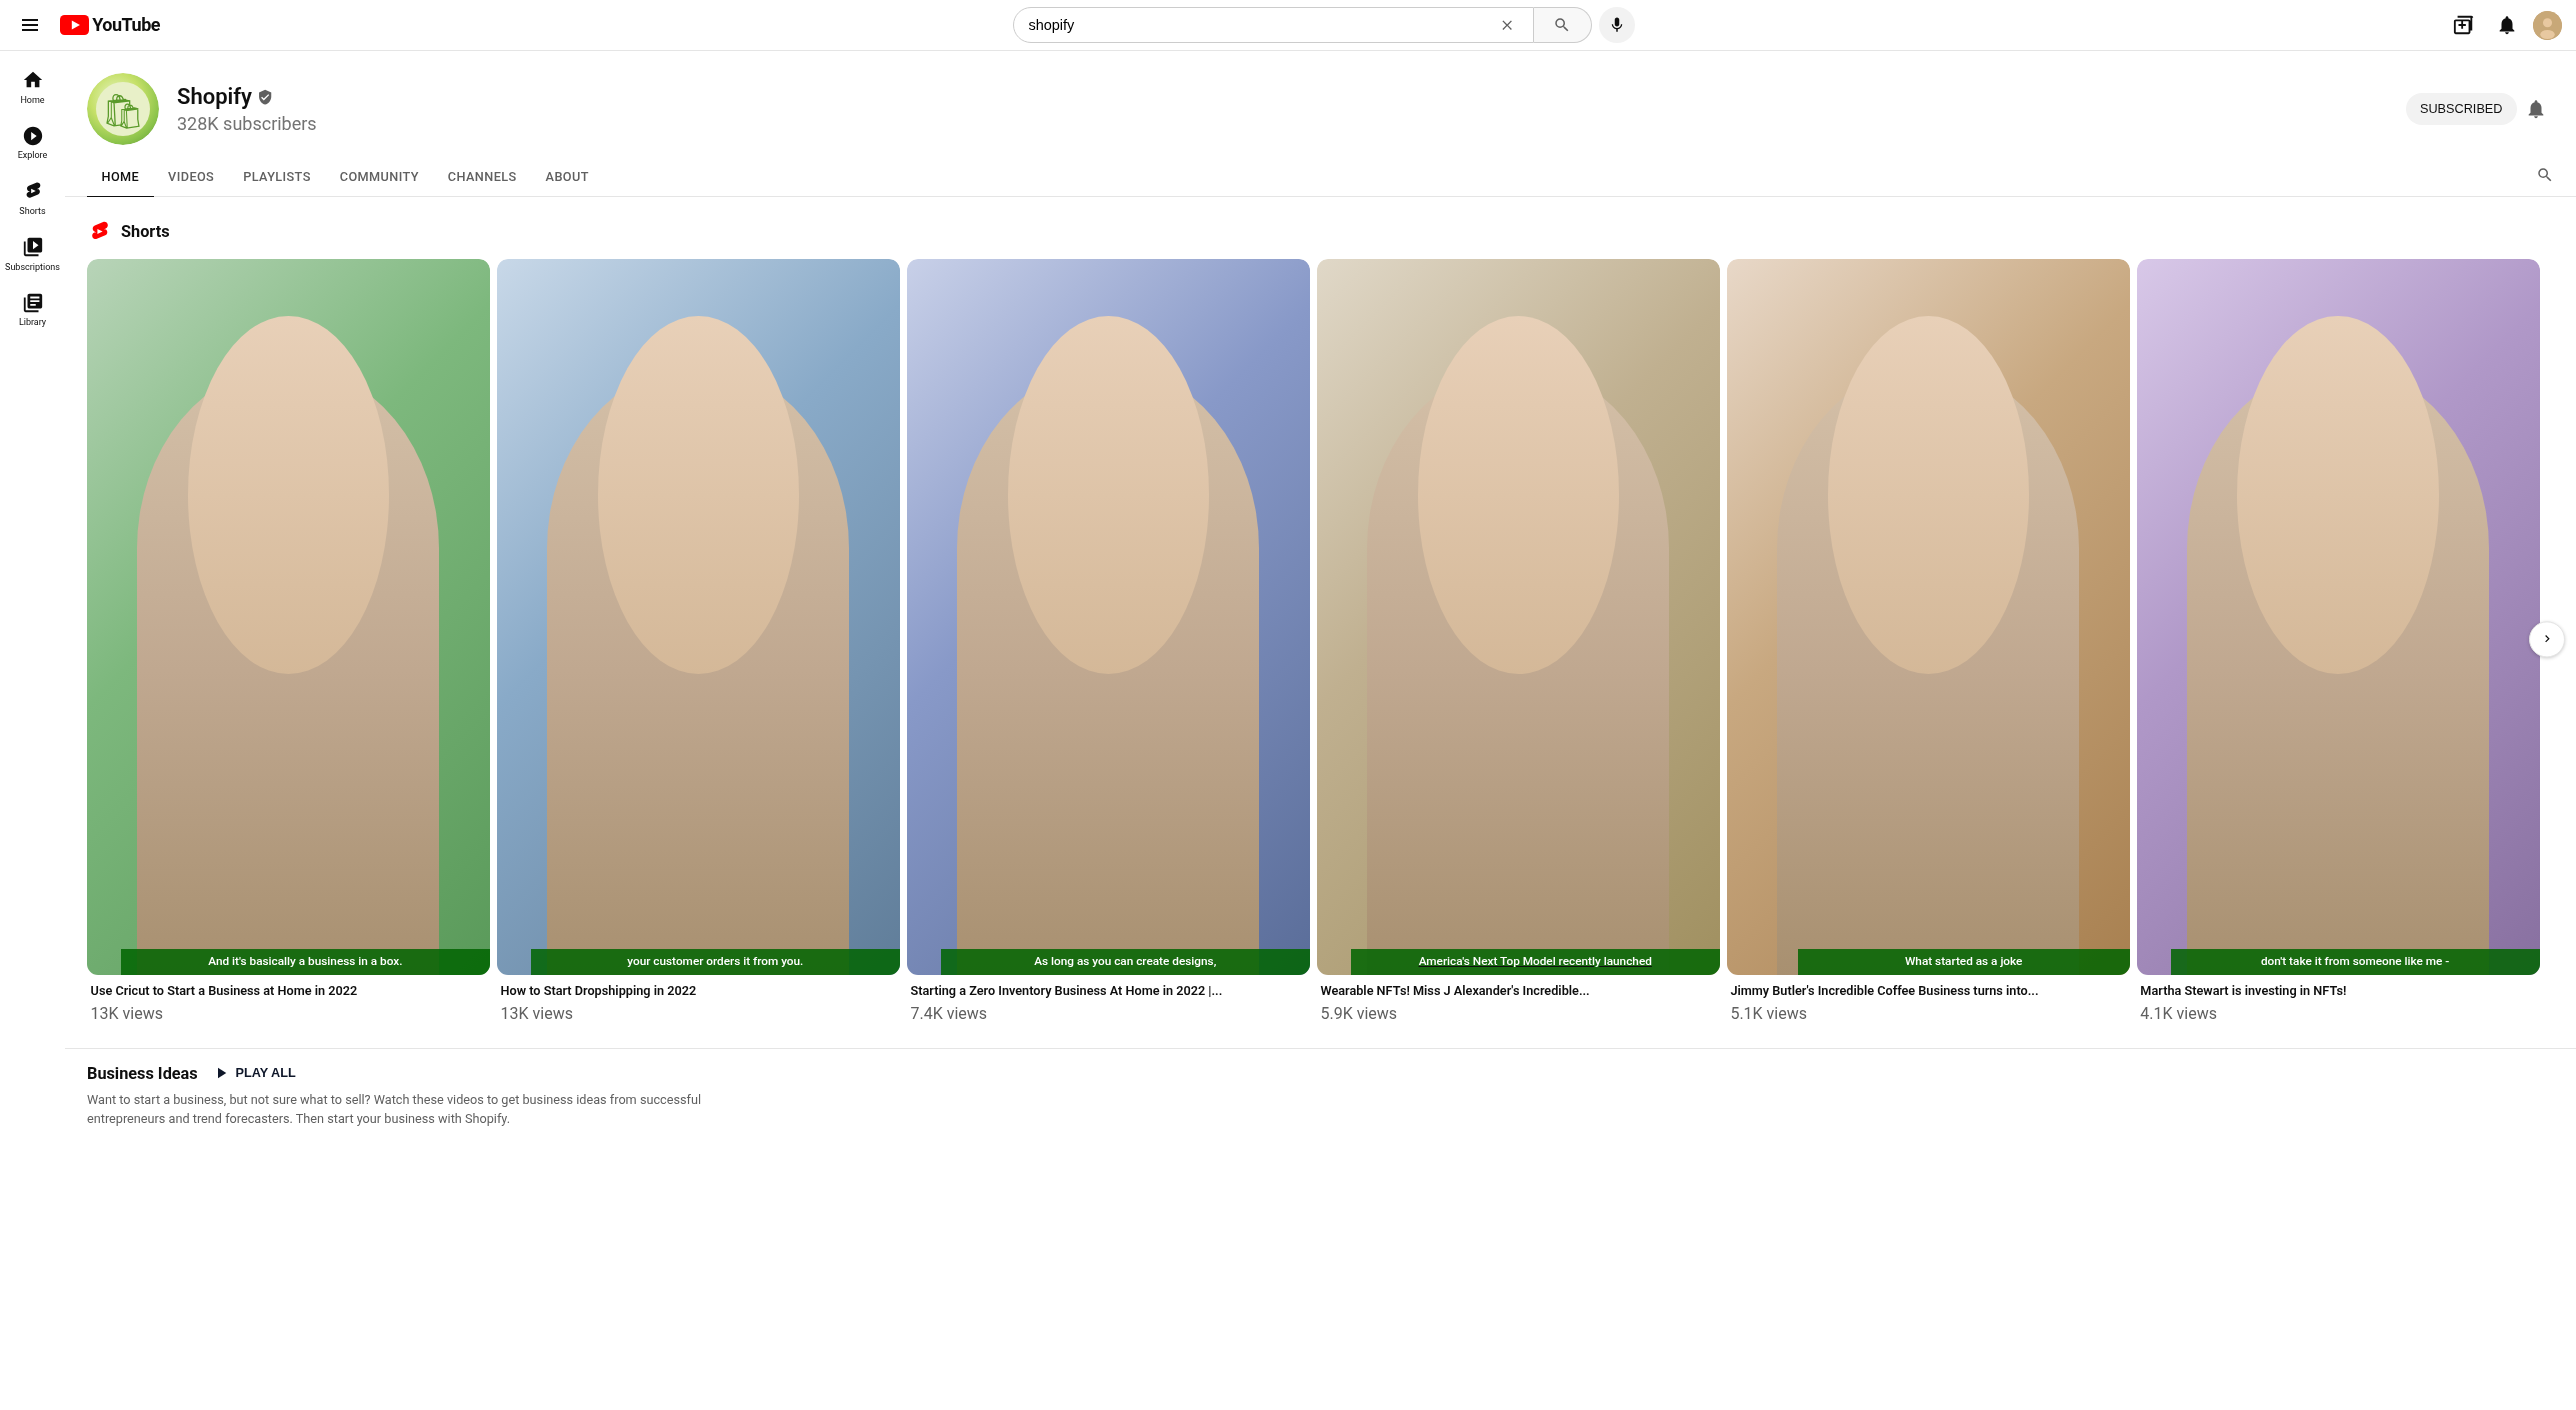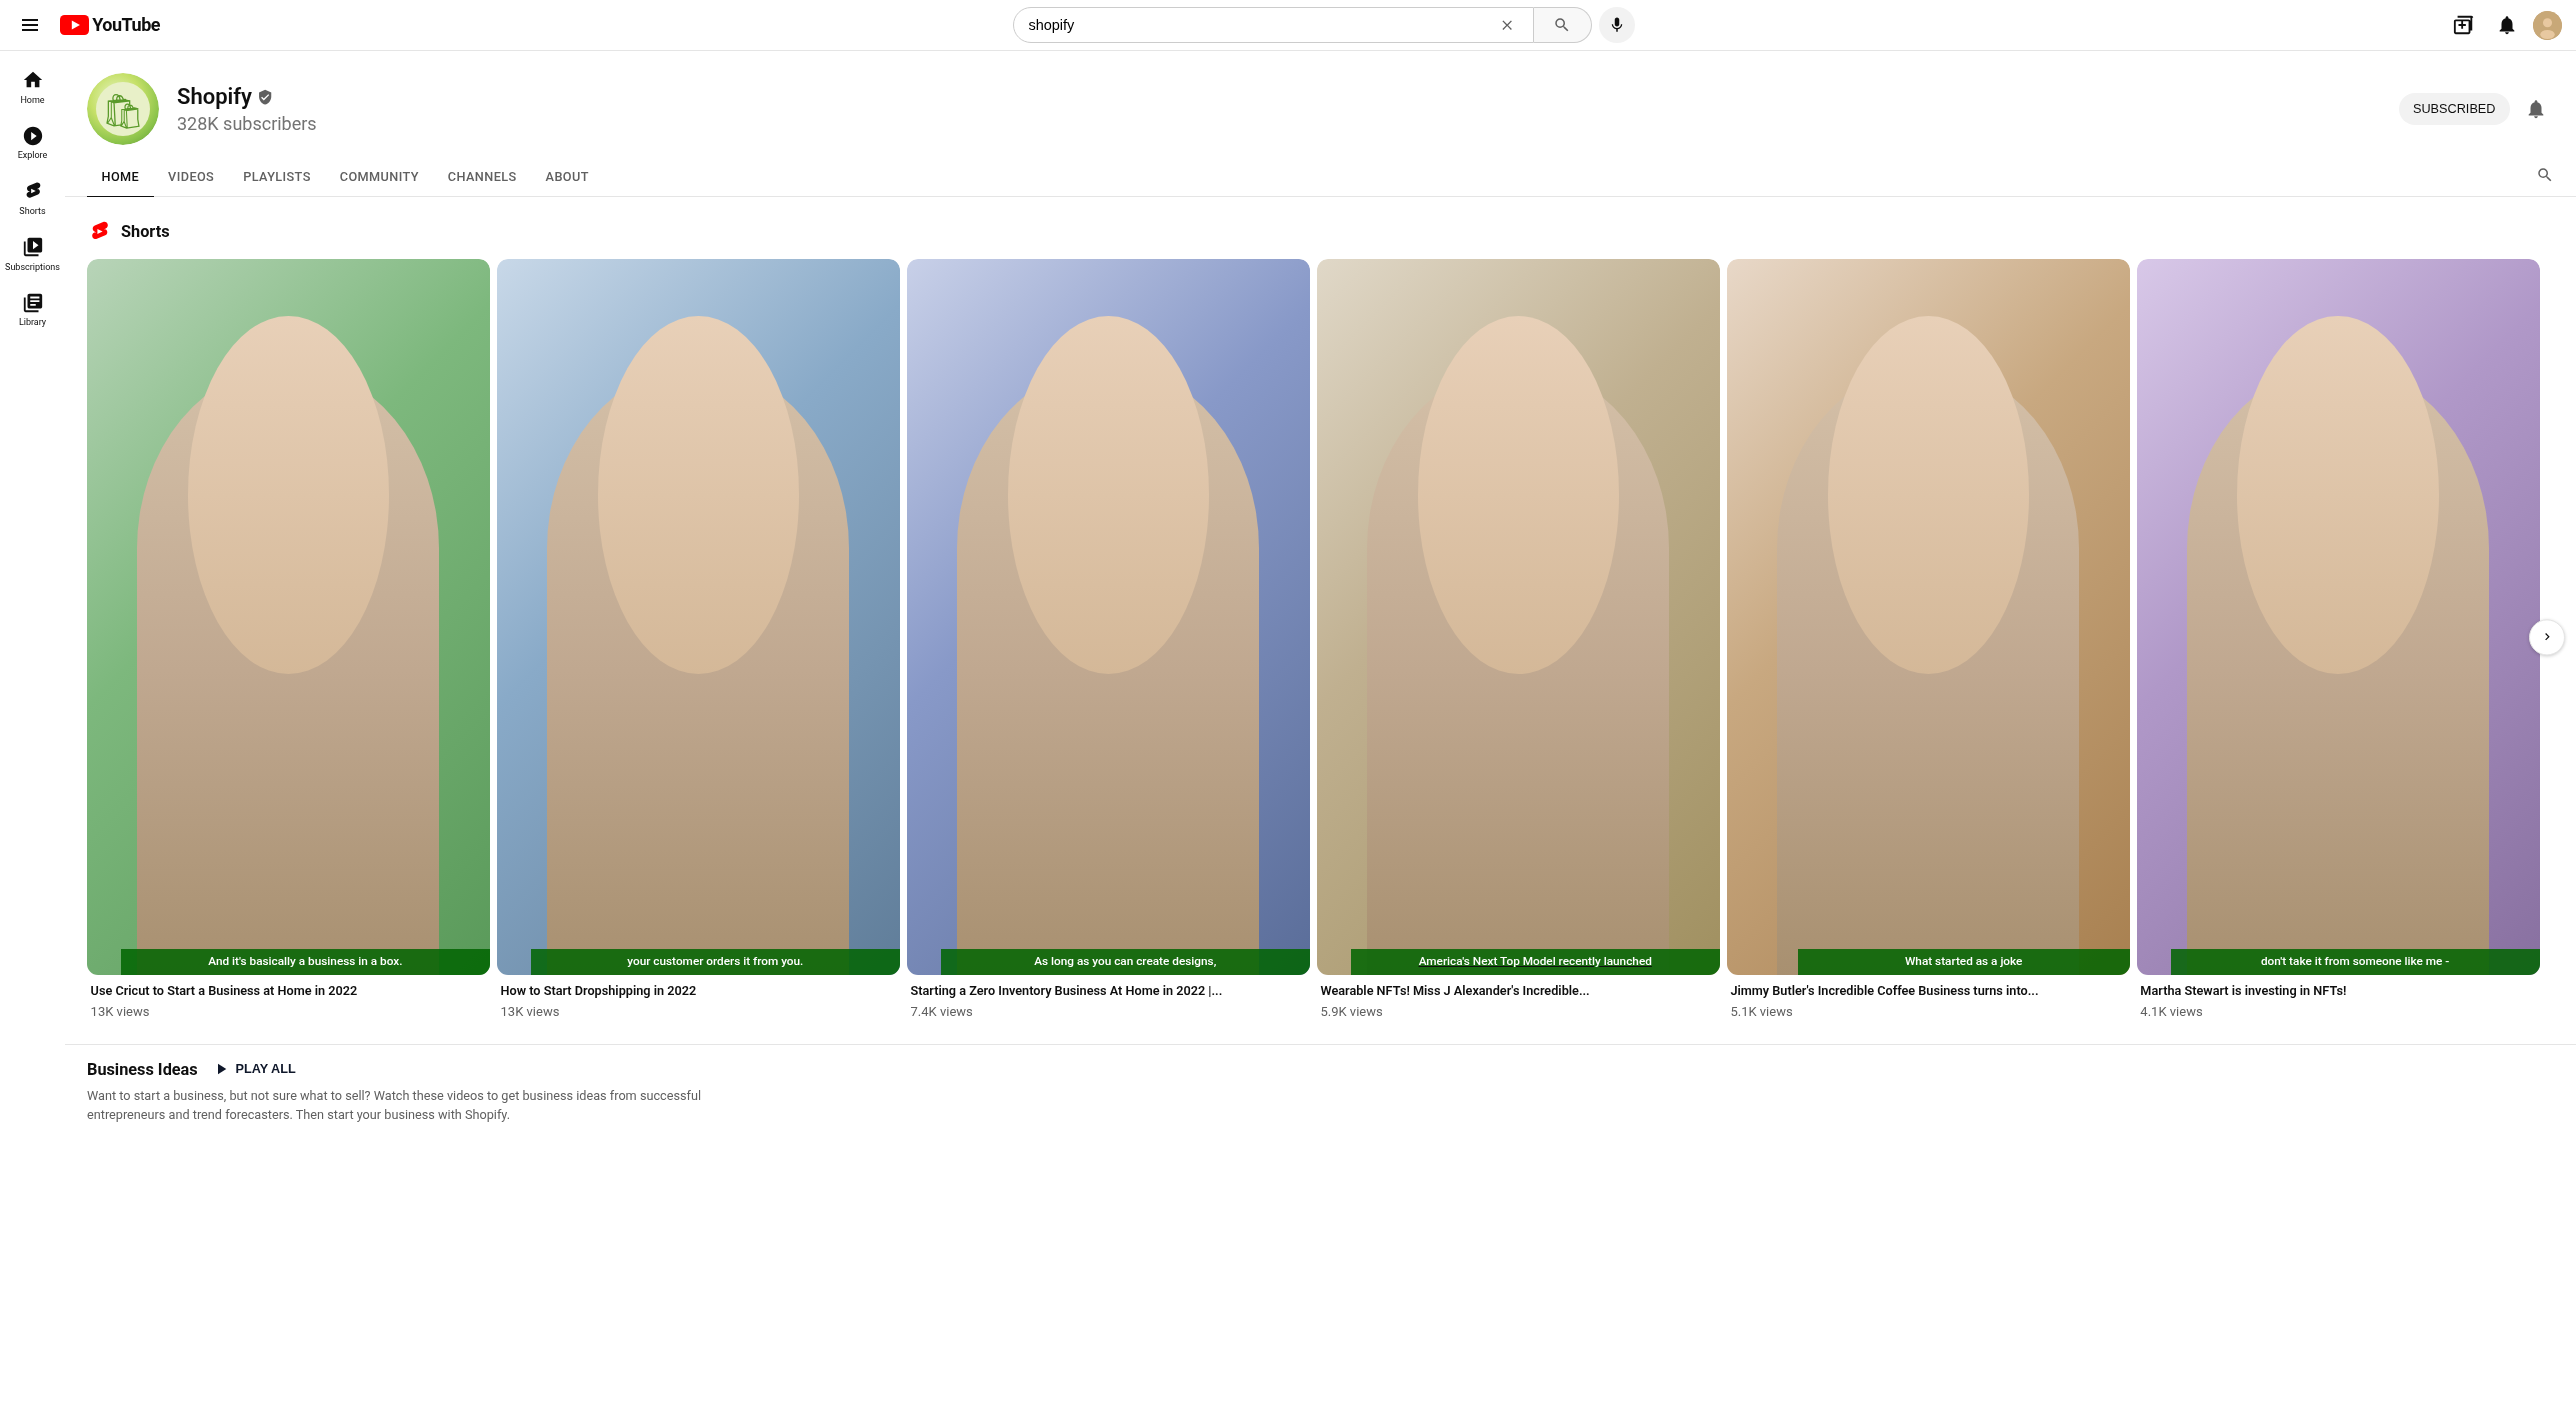--- a/index.html
+++ b/index.html
@@ -82,21 +82,21 @@
       background: radial-gradient(circle at 40% 35%, #e8f5c8 0%, #c5e068 40%, #8bc34a 70%, #558b2f 100%);
       border-radius: 50%;
       display: flex; align-items: center; justify-content: center;
       font-size: 43px;
       position: relative;
     }
     .channel-details { display: flex; flex-direction: column; gap: 3.6px; }
     .channel-name-row { display: flex; align-items: center; gap: 5.4px; }
     .channel-name { font-size: 22px; font-weight: 600; }
     .subscriber-count { font-size: 18px; color: #737373; }
-    .channel-actions { display: flex; align-items: center; gap: 8px; }
+    .channel-actions { display: flex; align-items: center; gap: 1px; }
     .subscribed-btn {
       background: #f2f2f2; border: none; border-radius: 18px;
       padding: 9px 14.5px; font-size: 12.7px; font-weight: 500;
       cursor: pointer; color: #0f0f0f;
     }
     .bell-btn {
       width: 36px; height: 36px; border-radius: 50%; background: none; border: none;
       cursor: pointer; display: flex; align-items: center; justify-content: center;
     }
 
@@ -139,21 +139,21 @@
     }
     .short-caption {
       background: rgba(0,128,0,0.75); color: #fff; font-size: 11.8px; font-weight: 500;
       padding: 5.4px 7.2px; width: 100%; text-align: center; line-height: 1.3;
     }
     
     .caption-green { background: rgba(0,100,0,0.85); margin-left: 34px; }
 
     .short-info { padding: 7.2px 3.6px 3.6px; }
     .short-title { font-size: 12.7px; font-weight: 600; line-height: 1.4; margin-bottom: 3.6px; }
-    .short-views { font-size: 13px; color: #606060; }
+    .short-views { font-size: 16px; color: #606060; }
 
     
     .carousel-next {
       position: absolute; right: -11px; top: 50%;
       transform: translateY(-60%);
       width: 36px; height: 36px; border-radius: 50%;
       background: #fff; border: 0.9px solid #e5e5e5; box-shadow: 0 0.9px 3.6px rgba(0,0,0,0.2);
       cursor: pointer; display: flex; align-items: center; justify-content: center;
       z-index: 10;
     }

